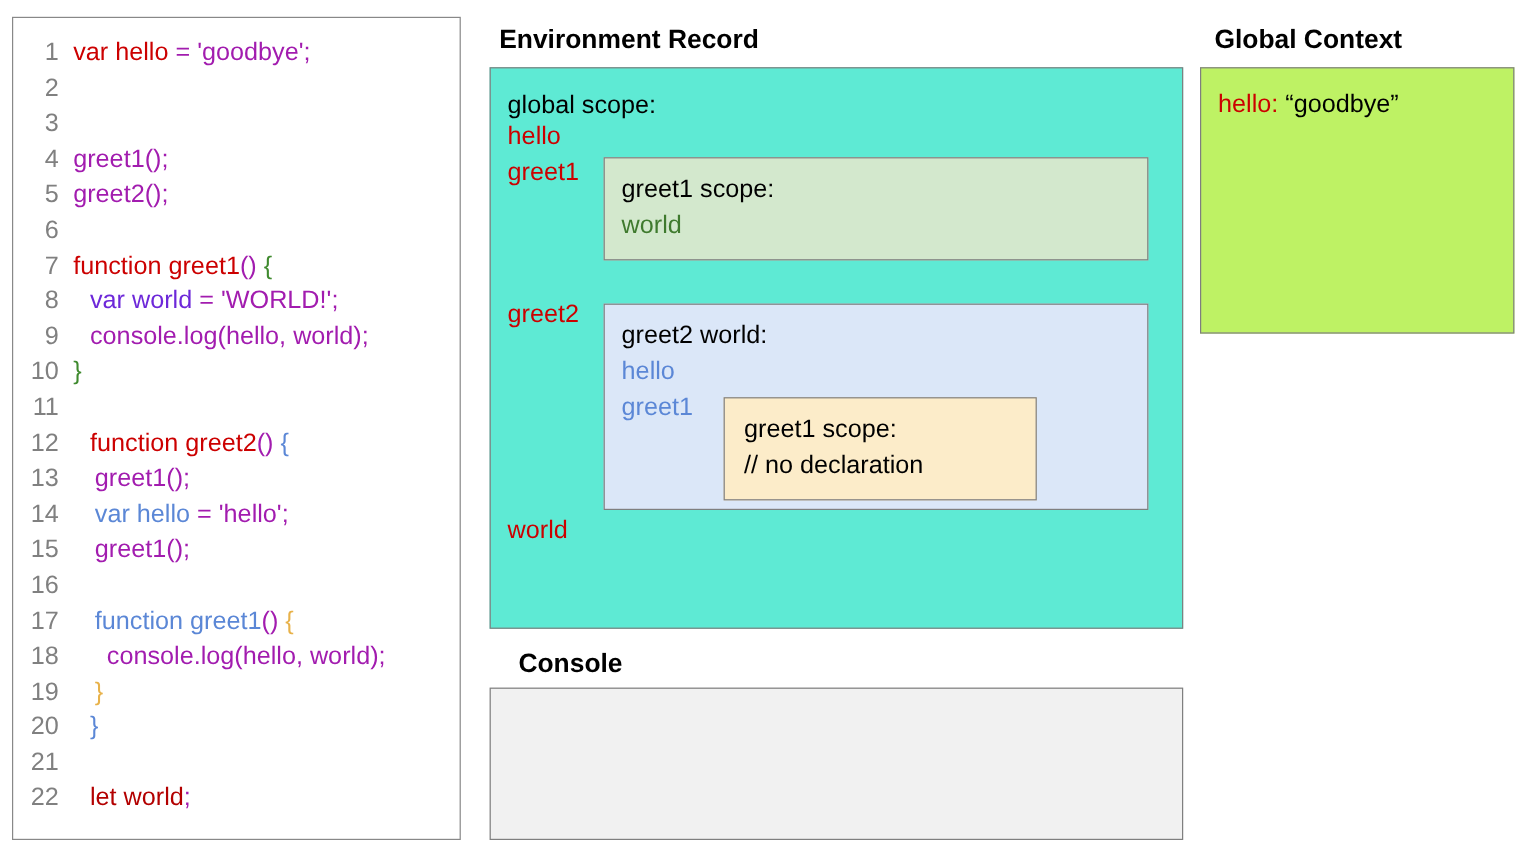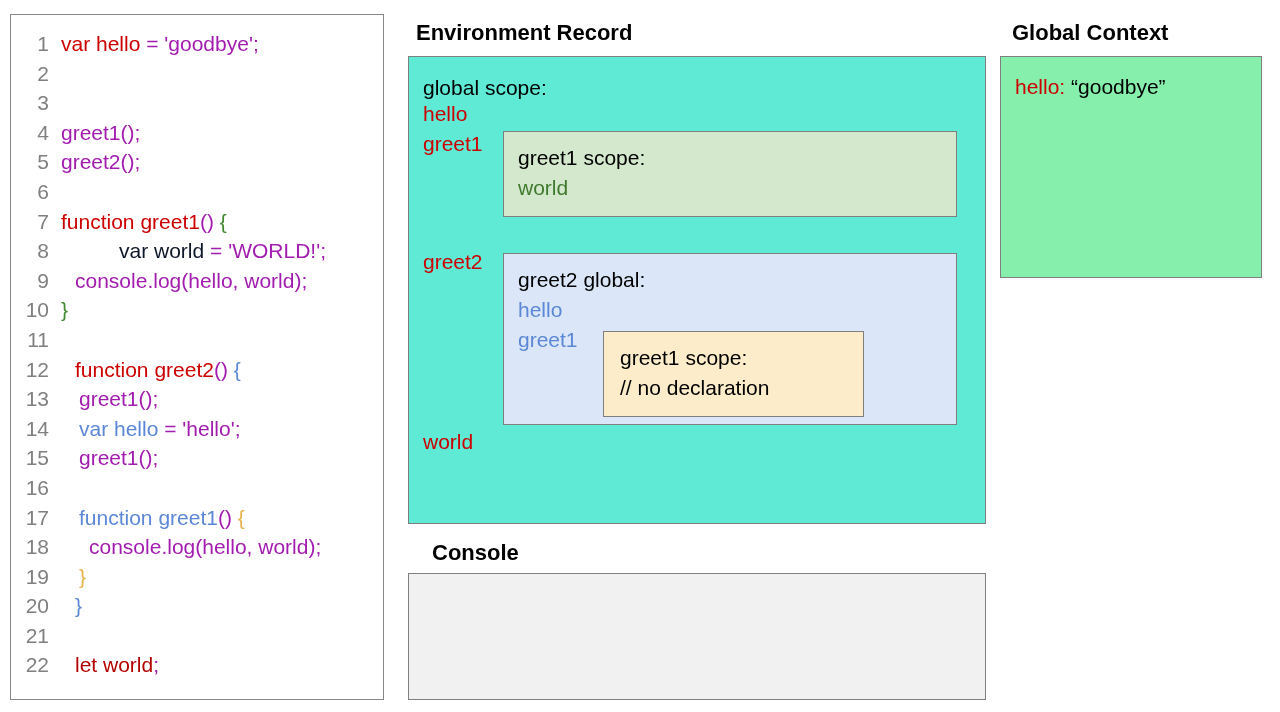--- a/index.html
+++ b/index.html
@@ -49,21 +49,21 @@
   .code-text {
     padding-left: 12px;
     color: #000000;
   }
   .ind1 { padding-left: 26px; }
   .ind2 { padding-left: 30px; }
   .ind3 { padding-left: 40px; }
 
   .t-red     { color: #cc0000; }
   .t-darkred { color: #b30000; }
-  .t-green   { color: #0f172a; margin-left: 44px; }
+  .t-green   { color: #6d28d9; }
   .t-blue    { color: #5b87d6; }
   .t-orange  { color: #e8b24a; }
   .t-black   { color: #a21caf; }
   .t-gbrace  { color: #3f8a2e; }
   .t-bbrace  { color: #5b87d6; }
 
   
   .section-title {
     position: absolute;
     font-size: 22px;
@@ -141,21 +141,21 @@
   #greet1-inner-box .line1 { position: absolute; left: 16px; top: 14px; font-size: 21px; color: #000000; white-space: nowrap; }
   #greet1-inner-box .line2 { position: absolute; left: 16px; top: 44px; font-size: 21px; color: #000000; white-space: nowrap; }
 
   
   #global-box {
     position: absolute;
     left: 1000px;
     top: 56px;
     width: 262px;
     height: 222px;
-    background: #86efac;
+    background: #bef264;
     border: 1px solid #7f7f7f;
     box-sizing: border-box;
   }
   #global-entry {
     position: absolute;
     left: 14px;
     top: 18px;
     font-size: 21px;
     white-space: nowrap;
   }
@@ -212,21 +212,21 @@
   <div class="scope-label" id="env-var-greet1">greet1</div>
   <div class="scope-label" id="env-var-greet2">greet2</div>
   <div class="scope-label" id="env-var-world">world</div>
 
   <div id="greet1-scope-box">
     <div class="line1">greet1 scope:</div>
     <div class="line2">world</div>
   </div>
 
   <div id="greet2-scope-box">
-    <div class="line1">greet2 global:</div>
+    <div class="line1">greet2 world:</div>
     <div class="line2">hello</div>
     <div class="line3">greet1</div>
 
     <div id="greet1-inner-box">
       <div class="line1">greet1 scope:</div>
       <div class="line2">// no declaration</div>
     </div>
   </div>
 </div>
 

